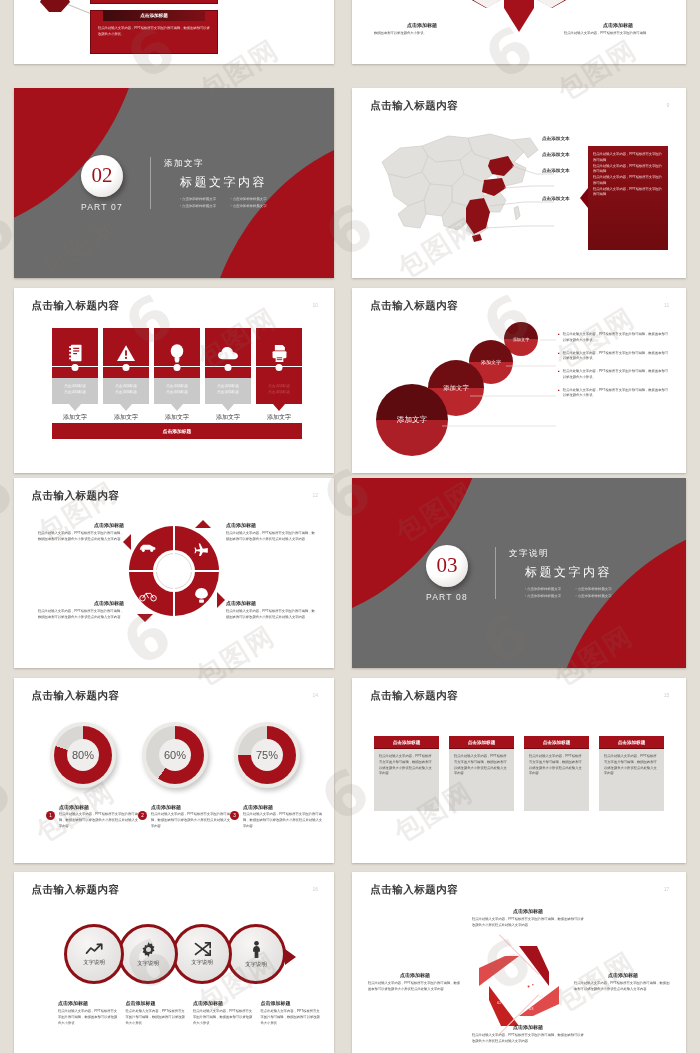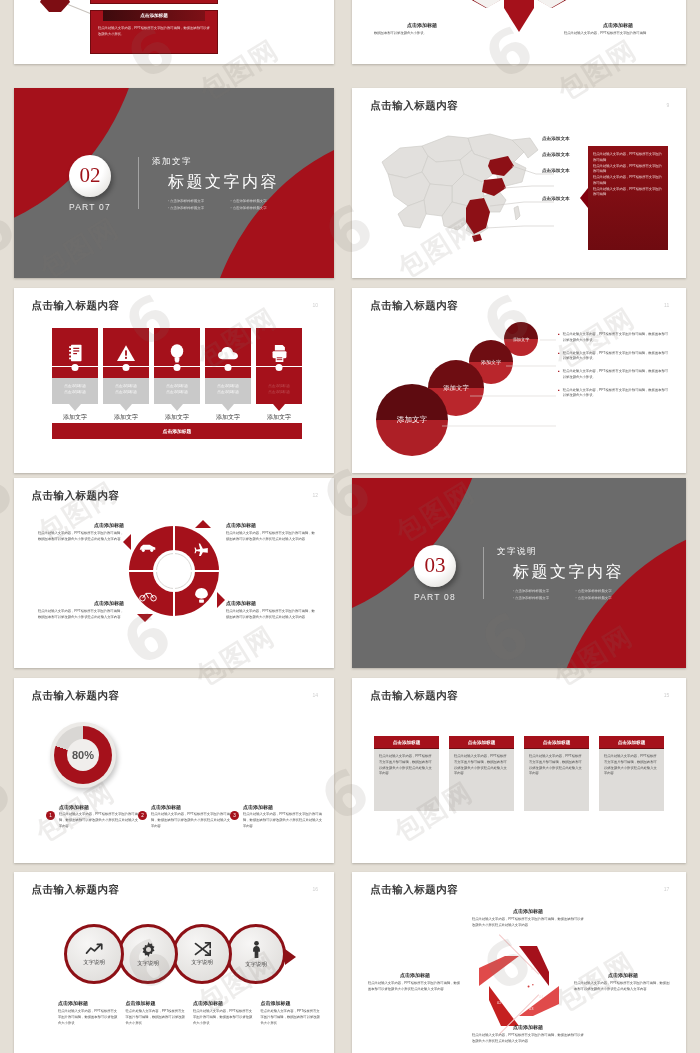--- a/index.html
+++ b/index.html
@@ -75,21 +75,21 @@
   .sec-circle span {
     font-size: 21px; color: #9e1219; font-weight: 400;
     font-family: "Liberation Serif", serif;
   }
   .sec-part {
     margin-top: 5px; font-size: 8.5px; color: #efefef; letter-spacing: 1.2px;
   }
   .sec-rule { width: 1px; height: 52px; background: rgba(255,255,255,.38); margin: 0 13px; }
   .sec-text { color: #fff; }
   .sec-text .l1 { font-size: 8.5px; letter-spacing: 1.5px; }
-  .sec-text .l2 { font-size: 16px; letter-spacing: 2.5px; margin: 4px 0 0 16px; }
+  .sec-text .l2 { font-size: 12px; letter-spacing: 2.5px; margin: 4px 0 0 16px; }
   .sec-sub {
     margin-top: 6px; margin-left: 16px;
     display: grid; grid-template-columns: 1fr 1fr; gap: 3px 14px;
     font-size: 3.4px; color: rgba(255,255,255,.72);
   }
   
   .redbar { background: #a5111b; color: #fff; }
   .blurb { font-size: 3.3px; line-height: 1.75; color: #4a4a4a; }
   .blurb-w { font-size: 3.3px; line-height: 1.75; color: #f1dede; }
   .hdr-sm { font-size: 5px; font-weight: bold; color: #2f2f2f; }
@@ -471,26 +471,44 @@
         </div>
       </div>
     </div>
   </div>
 
   <div class="slide" style="left:14px; top:678px; width:320px; height:185px;">
     <div class="s-title">点击输入标题内容</div>
     <div class="s-num">14</div>
 
     <div style="position:absolute;left:36px;top:44px;width:66px;height:66px;border-radius:50%;
-                background:#eceae7;box-shadow:2px 3px 5px rgba(0,0,0,.22);font-weight:bold;">
+                background:#eceae7;box-shadow:2px 3px 5px rgba(0,0,0,.22);">
       <div style="position:absolute;inset:4px;border-radius:50%;
                   background:conic-gradient(#a5111b 0turn 0.80turn, #d9d7d4 0.80turn 1turn);"></div>
       <div style="position:absolute;inset:17px;border-radius:50%;background:#f0eeec;
                   display:flex;align-items:center;justify-content:center;">
         <span style="font-size:11px;color:#555;">80%</span>
+      </div>
+    </div>
+    <div style="position:absolute;left:128px;top:44px;width:66px;height:66px;border-radius:50%;
+                background:#eceae7;box-shadow:2px 3px 5px rgba(0,0,0,.22);">
+      <div style="position:absolute;inset:4px;border-radius:50%;
+                  background:conic-gradient(#a5111b 0turn 0.60turn, #d9d7d4 0.60turn 1turn);"></div>
+      <div style="position:absolute;inset:17px;border-radius:50%;background:#f0eeec;
+                  display:flex;align-items:center;justify-content:center;">
+        <span style="font-size:11px;color:#555;">60%</span>
+      </div>
+    </div>
+    <div style="position:absolute;left:220px;top:44px;width:66px;height:66px;border-radius:50%;
+                background:#eceae7;box-shadow:2px 3px 5px rgba(0,0,0,.22);">
+      <div style="position:absolute;inset:4px;border-radius:50%;
+                  background:conic-gradient(#a5111b 0turn 0.75turn, #d9d7d4 0.75turn 1turn);"></div>
+      <div style="position:absolute;inset:17px;border-radius:50%;background:#f0eeec;
+                  display:flex;align-items:center;justify-content:center;">
+        <span style="font-size:11px;color:#555;">75%</span>
       </div>
     </div>
 
     <div style="position:absolute;left:32px;top:126px;width:94px;display:flex;gap:4px;">
       <div style="flex:0 0 auto;width:9px;height:9px;border-radius:50%;background:#a5111b;color:#fff;font-size:4.6px;
                   display:flex;align-items:center;justify-content:center;margin-top:7px;">
         <span>1</span>
         </div>
       <div>
           <div class="hdr-sm">点击添加标题</div>

